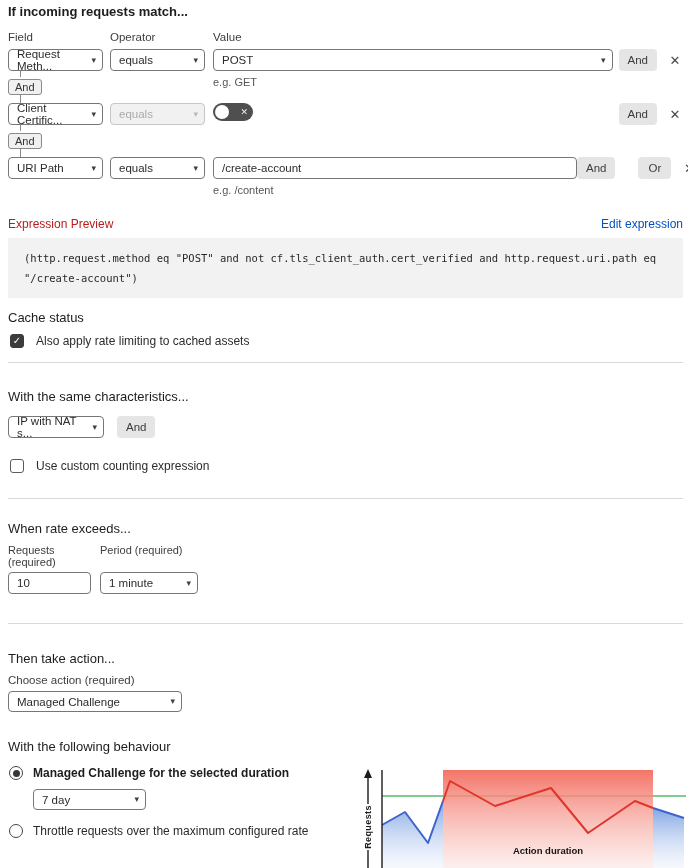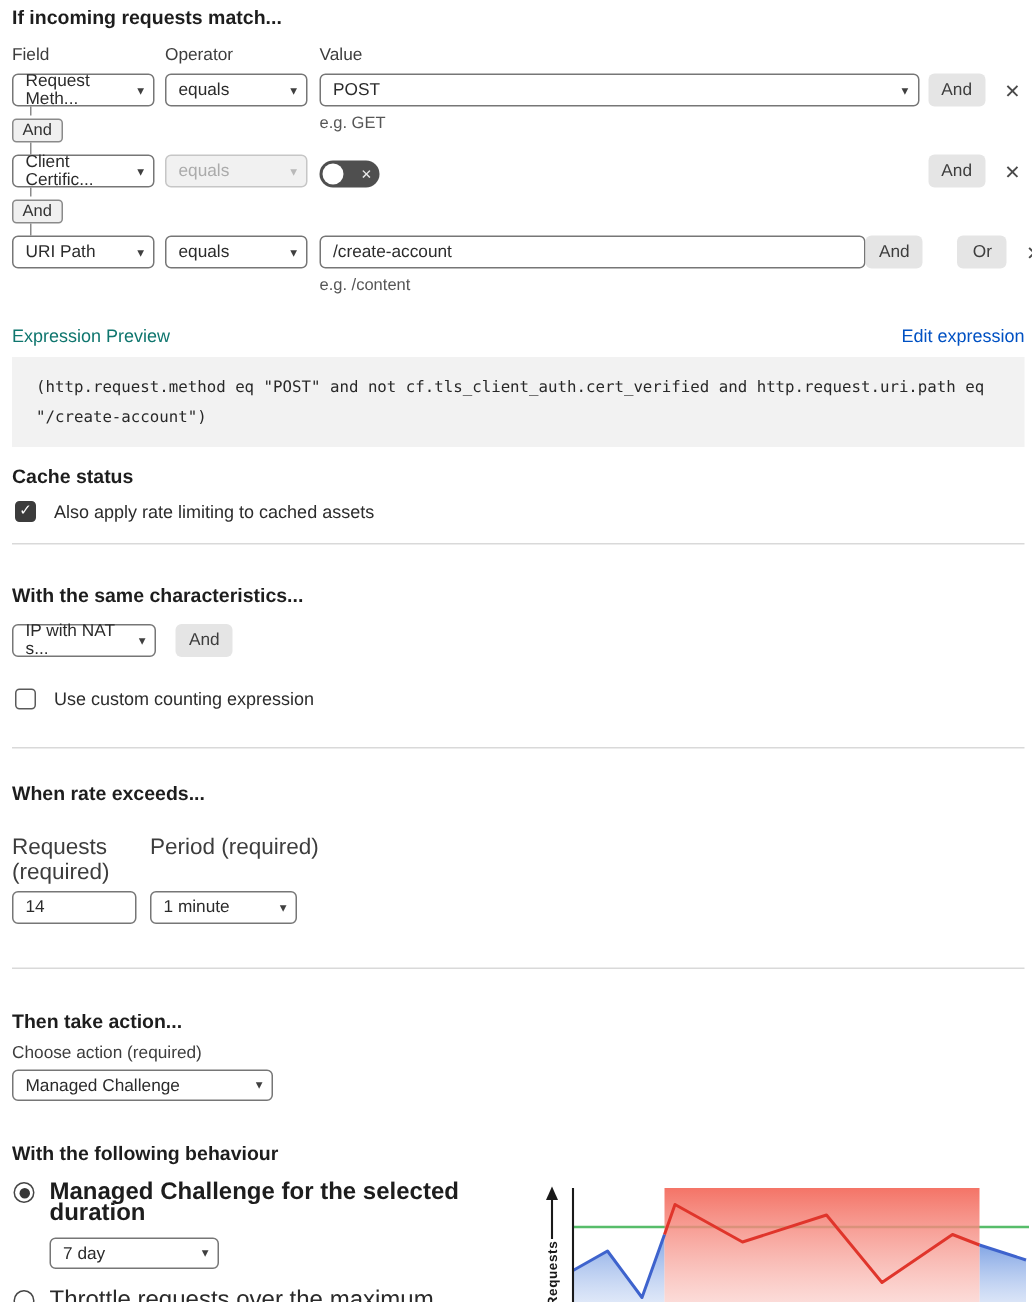--- a/index.html
+++ b/index.html
@@ -6,21 +6,21 @@
   html,body{background:#fff}
   body{width:688px;height:868px;overflow:hidden;font-family:"Liberation Sans",sans-serif;color:#303030;-webkit-font-smoothing:antialiased}
   .page{padding:4px 5px 0 8px;position:relative;width:688px}
 
   .h-title{font-size:13px;font-weight:bold;color:#1d1d1d;line-height:15px}
 
   .col-labels{display:flex;margin-top:12px;font-size:11.5px;color:#3d3d3d;height:13px}
   .col-labels .c1{width:102px}
   .col-labels .c2{width:103px}
 
-  .rule-row{display:flex;align-items:flex-end;margin-top:5px;height:22px;position:relative}
+  .rule-row{display:flex;align-items:flex-start;margin-top:5px;height:22px;position:relative}
   .sel{height:22px;border:1px solid #767676;border-radius:4px;background:#fff;display:flex;align-items:center;padding:0 6px 0 8px;font-size:11.5px;color:#2b2b2b;cursor:default}
   .sel .chev{margin-left:auto;font-size:9px;color:#3f3f3f;padding-left:6px;line-height:1}
   .w-field{width:95px;margin-right:7px;flex:0 0 auto}
   .w-op{width:95px;margin-right:8px;flex:0 0 auto}
   .flexv{flex:1 1 auto}
   .sel.disabled{background:#f1f1f1;border-color:#c6c6c6;color:#ababab}
   .sel.disabled .chev{color:#b9b9b9}
   .input{height:22px;border:1px solid #767676;border-radius:4px;background:#fff;display:flex;align-items:center;padding:0 8px;font-size:11.5px;color:#2b2b2b}
   .w-value{width:364px;flex:0 0 auto}
   .row-end{display:flex;align-items:center;flex:0 0 auto}
@@ -34,53 +34,53 @@
   .connector{width:max-content}
   .connector .vline{width:1px;background:#8a8a8a;margin-left:12px}
   .vt{height:6px}.vb{height:8px}
   .and-badge{display:inline-block;border:1px solid #8a8a8a;background:#f0f0f0;border-radius:3px;font-size:11px;line-height:14px;color:#333;padding:0 6px}
 
   .toggle{width:40px;height:18px;border-radius:9px;background:#4f4f4f;display:flex;align-items:center;padding:0 5px 0 2px;flex:0 0 auto;cursor:pointer}
   .toggle .knob{width:14px;height:14px;border-radius:50%;background:#fff;flex:0 0 auto}
   .toggle .tx{color:#ececec;font-size:9px;margin-left:auto;line-height:1}
 
   .expr-header{display:flex;align-items:baseline;margin-top:38px}
-  .expr-label{font-size:12px;color:#0f766e}
+  .expr-label{font-size:12px;color:#b91c1c}
   .link{margin-left:auto;font-size:12px;color:#0051c3;cursor:pointer}
   .code{margin-top:7px;background:#f2f2f2;padding:10px 16px;font-family:"DejaVu Sans Mono",monospace;font-size:10.5px;line-height:20px;color:#282828;word-break:break-word}
 
-  .sec-title{font-size:13px;font-weight:bold;color:#1d1d1d}
+  .sec-title{font-size:13px;font-weight:normal;color:#1d1d1d}
   .mt12{margin-top:12px}
 
   .check-row{display:flex;align-items:center;margin-top:9px;font-size:12px;color:#2c2c2c}
   .cb{width:14px;height:14px;border:1.5px solid #5a5a5a;border-radius:3px;margin:0 12px 0 2px;flex:0 0 auto;display:flex;align-items:center;justify-content:center;background:#fff;cursor:pointer}
   .cb.checked{background:#3c3c3c;border-color:#3c3c3c;color:#fff;font-size:10px;line-height:1}
 
   .divider{border-top:1px solid #d9d9d9}
 
   .char-row{display:flex;align-items:flex-start;margin-top:12px}
   .w-char{width:96px}
   .ml13{margin-left:13px}
 
-  .rate-labels{display:flex;font-size:15px;color:#3d3d3d;margin-top:20px}
+  .rate-labels{display:flex;font-size:11px;color:#3d3d3d;margin-top:8px}
   .rate-labels .r1{width:92px;flex:0 0 auto}
   .rate-row{display:flex;margin-top:4px}
   .w-req{width:83px;flex:0 0 auto}
   .w-period{width:98px;margin-left:9px;flex:0 0 auto}
 
   .w-action{width:174px;margin-top:5px;height:21px}
   .choose-label{font-size:11.5px;color:#3d3d3d;margin-top:8px}
 
   .behaviour{display:flex;margin-top:12px}
   .beh-left{flex:0 0 348px}
   .radio-opt{display:flex}
   .radio-opt + .radio-opt{margin-top:14px}
   .radio{width:14px;height:14px;border:1px solid #454545;border-radius:50%;flex:0 0 auto;margin:0 10px 0 1px;position:relative;background:#fff;cursor:pointer}
   .radio.selected::after{content:"";position:absolute;inset:2.5px;background:#373737;border-radius:50%}
-  .opt-label{font-size:16px;color:#2a2a2a;line-height:14px}
+  .opt-label{font-size:12px;color:#2a2a2a;line-height:14px}
   .opt-label.bold{font-weight:bold;color:#1d1d1d}
   .opt-desc{font-size:11px;line-height:14px;color:#3b3b3b;margin-top:5px;max-width:312px}
   .w-duration{width:113px;height:21px;margin-top:9px}
 
   .chart-wrap{flex:1 1 auto;padding-top:0}
   .axis{stroke:#1a1a1a;stroke-width:1.4}
   .axis-label{font:bold 9px "Liberation Sans",sans-serif;fill:#1a1a1a;letter-spacing:.4px}
   .annot{font:bold 9.5px "Liberation Sans",sans-serif;fill:#141414}
 </style>
 </head>
@@ -198,21 +198,21 @@
 
   <div class="divider" style="margin-top:25px"></div>
 
   <div class="sec-title" style="margin-top:22px">When rate exceeds...</div>
   <div class="rate-labels">
     <span class="r1">Requests (required)</span>
     <span>Period (required)</span>
   </div>
   <div class="rate-row">
     <div class="input w-req">
-      <span>14</span>
+      <span>10</span>
     </div>
     <div class="sel w-period">
       <span>1 minute</span>
       <span class="chev">▾</span>
     </div>
   </div>
 
   <div class="divider" style="margin-top:29px"></div>
 
   <div class="sec-title" style="margin-top:27px">Then take action...</div>

